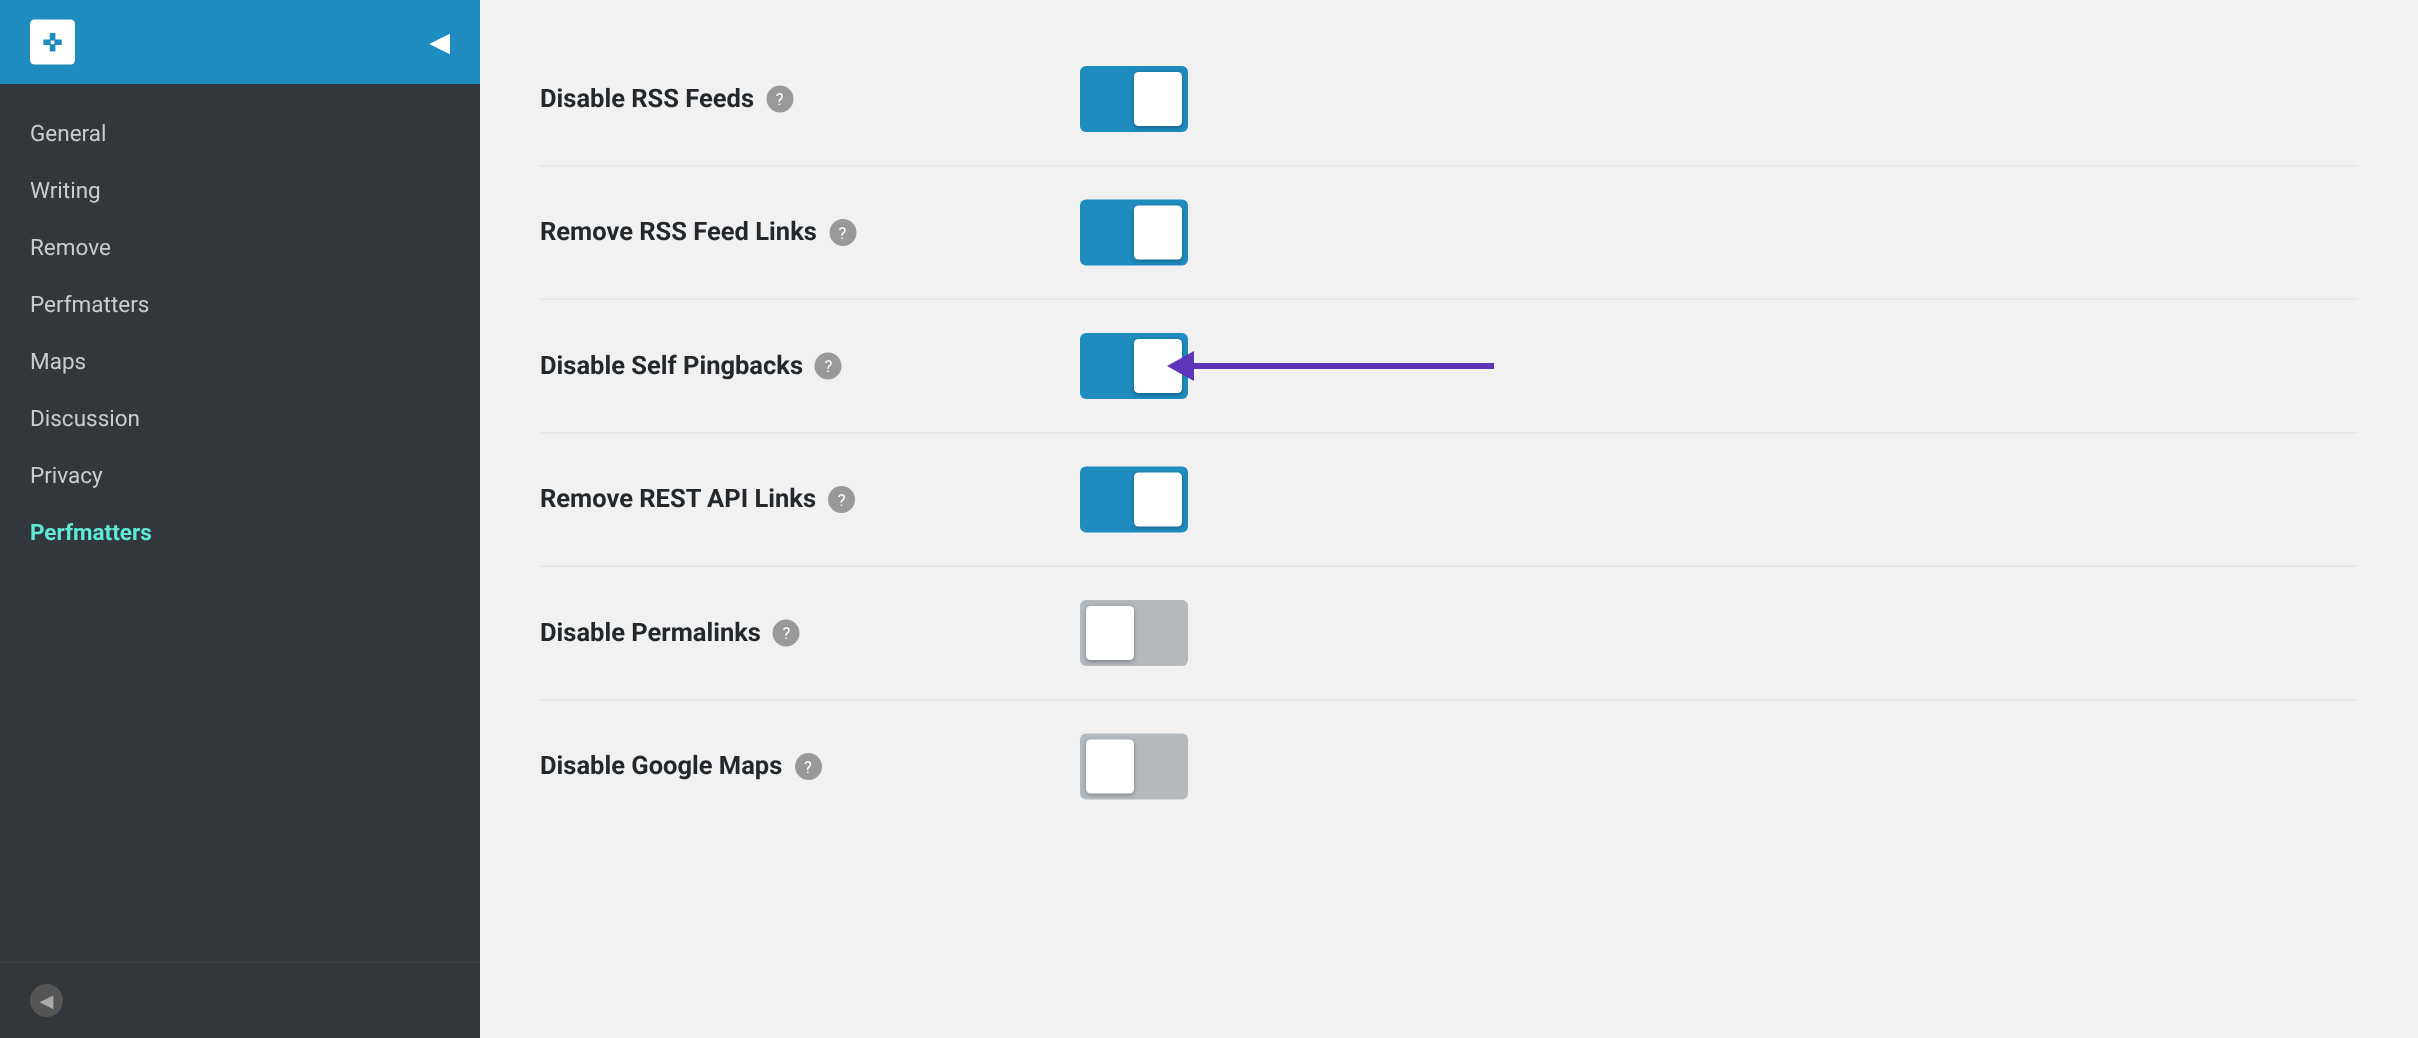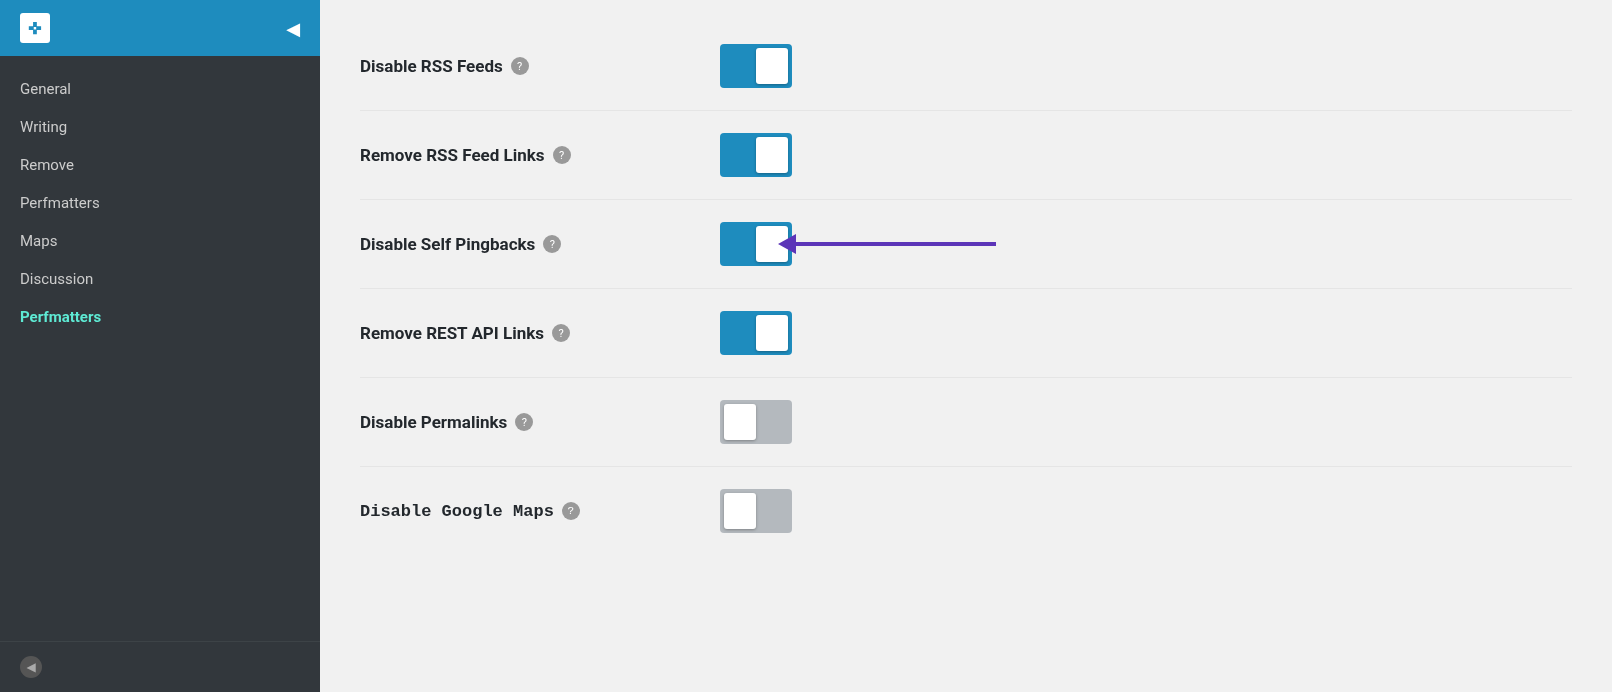--- a/index.html
+++ b/index.html
@@ -105,21 +105,20 @@
     .settings-row {
       display: flex;
       align-items: center;
       padding: 22px 0;
       border-bottom: 1px solid #e5e5e5;
       position: relative;
     }
 
     .settings-row:last-child {
       border-bottom: none;
-      font-family: Liberation Mono, monospace;
     }
 
     .setting-label {
       font-size: 17px;
       font-weight: 700;
       color: #23282d;
       display: flex;
       align-items: center;
       gap: 8px;
       min-width: 340px;
@@ -210,20 +209,21 @@
     <div class="sidebar-arrow">◀</div>
   </div>
 
   <nav class="sidebar-nav">
   <div class="nav-item">General</div>
       <div class="nav-item">Writing</div>
       <div class="nav-item">Remove</div>
       <div class="nav-item">Perfmatters</div>
       <div class="nav-item">Maps</div>
       <div class="nav-item">Discussion</div>
+      <div class="nav-item">Privacy</div>
       <div class="nav-item active">Perfmatters</div>
     </nav>
 
   <div class="collapse-menu">
     <div class="collapse-icon">◀</div>
     <span></span>
   </div>
 </div>
 
 <div id="main">

